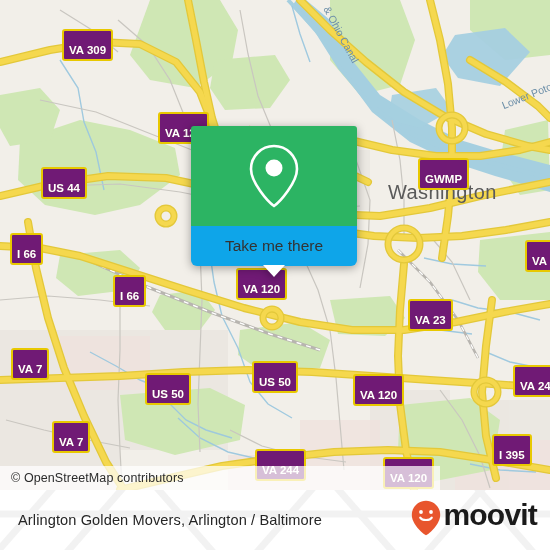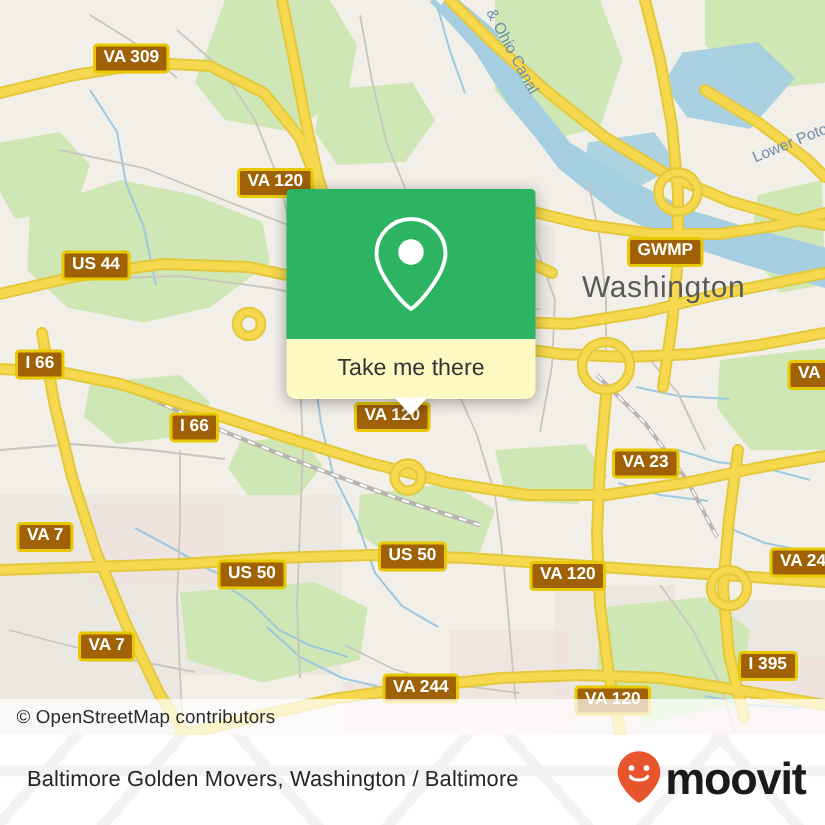--- a/index.html
+++ b/index.html
@@ -27,21 +27,21 @@
     overflow: hidden;
     background: #f2efe9;
   }
   #map svg { display: block; }
 
   
   #osm-attr {
     position: absolute;
     left: 0;
     top: 466px;
-    width: 550px;
+    width: 440px;
     height: 24px;
     background: rgba(255,255,255,0.72);
     display: flex;
     align-items: center;
     box-sizing: border-box;
     padding-left: 11px;
     font-size: 12.5px;
     color: #2b2b2b;
     letter-spacing: 0.1px;
     z-index: 30;
@@ -58,21 +58,21 @@
   }
   #popup-head {
     background: #2cb463;
     height: 100px;
     border-radius: 3px 3px 0 0;
     display: flex;
     align-items: center;
     justify-content: center;
   }
   #popup-body {
-    background: #fef9c3;
+    background: #0ea5e9;
     height: 40px;
     border-radius: 0 0 6px 6px;
     display: flex;
     align-items: center;
     justify-content: center;
     font-size: 15.5px;
     color: #333333;
   }
   #popup-tail {
     position: absolute;
@@ -111,42 +111,42 @@
     position: relative;
     font-size: 14.6px;
     color: #252525;
     letter-spacing: 0.1px;
     white-space: nowrap;
     z-index: 2;
   }
   #logo {
     position: relative;
     display: flex;
-    align-items: center;
+    align-items: flex-start;
     gap: 2px;
     z-index: 2;
   }
   #logo-word {
     font-size: 30px;
     font-weight: bold;
     color: #1a1a1a;
     letter-spacing: -0.8px;
     line-height: 1;
   }
 
   
   .shield {
     position: absolute;
-    background: #a16207;
+    background: #701a75;
     border: 2px solid #e8c800;
     border-radius: 3px;
     color: #ffffff;
     font-size: 11.5px;
     font-weight: bold;
-    padding: 1px 5px 2px 5px;
+    padding: 13px 5px 2px 5px;
     white-space: nowrap;
     text-shadow: 0 0 1px rgba(120,100,0,0.35);
     box-sizing: border-box;
     line-height: 13px;
   }
   .place-label {
     position: absolute;
     color: #5a5a5a;
     font-size: 20px;
     white-space: nowrap;
@@ -368,21 +368,21 @@
         <path d="M60 70 L130 -10"></path>
         <path d="M150 -10 L220 70"></path>
         <path d="M250 70 L320 -10"></path>
         <path d="M330 -10 L400 70"></path>
         <path d="M420 70 L490 -10"></path>
         <path d="M470 -10 L540 70"></path>
         <path d="M-10 24 L560 24"></path>
       </g>
     </svg>
 
-    <div id="caption">Baltimore Golden Movers, Washington / Baltimore</div>
+    <div id="caption">Arlington Golden Movers, Arlington / Baltimore</div>
 
     <div id="logo">
       <span>
         <svg width="30" height="36" viewBox="0 0 30 36" aria-hidden="true">
           <path d="M15 0.8 C7.1 0.8 0.8 7.1 0.8 15 C0.8 23.6 11 33.5 15 35.2 C19 33.5 29.2 23.6 29.2 15 C29.2 7.1 22.9 0.8 15 0.8 Z" fill="#e8552d"></path>
           <circle cx="10" cy="12" r="1.9" fill="#ffffff"></circle>
           <circle cx="20" cy="12" r="1.9" fill="#ffffff"></circle>
           <path d="M9.2 17.6 C11.2 20.8 18.8 20.8 20.8 17.6" fill="none" stroke="#ffffff" stroke-width="2.1" stroke-linecap="round"></path>
         </svg>
       </span>

